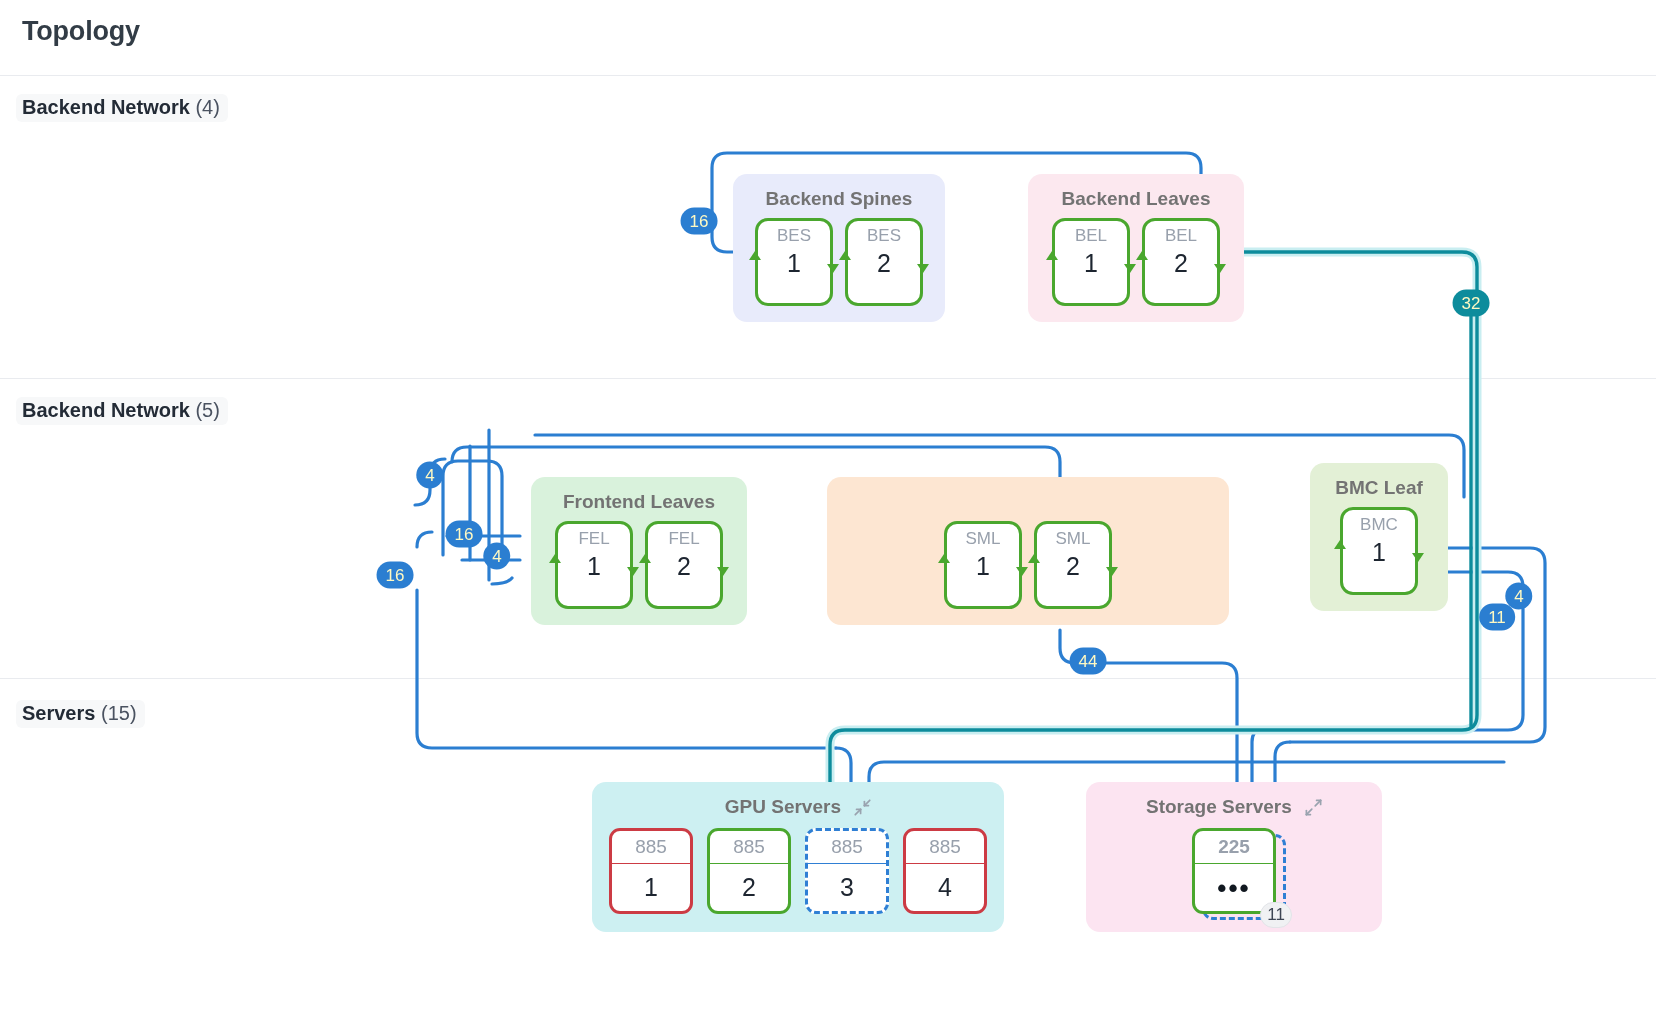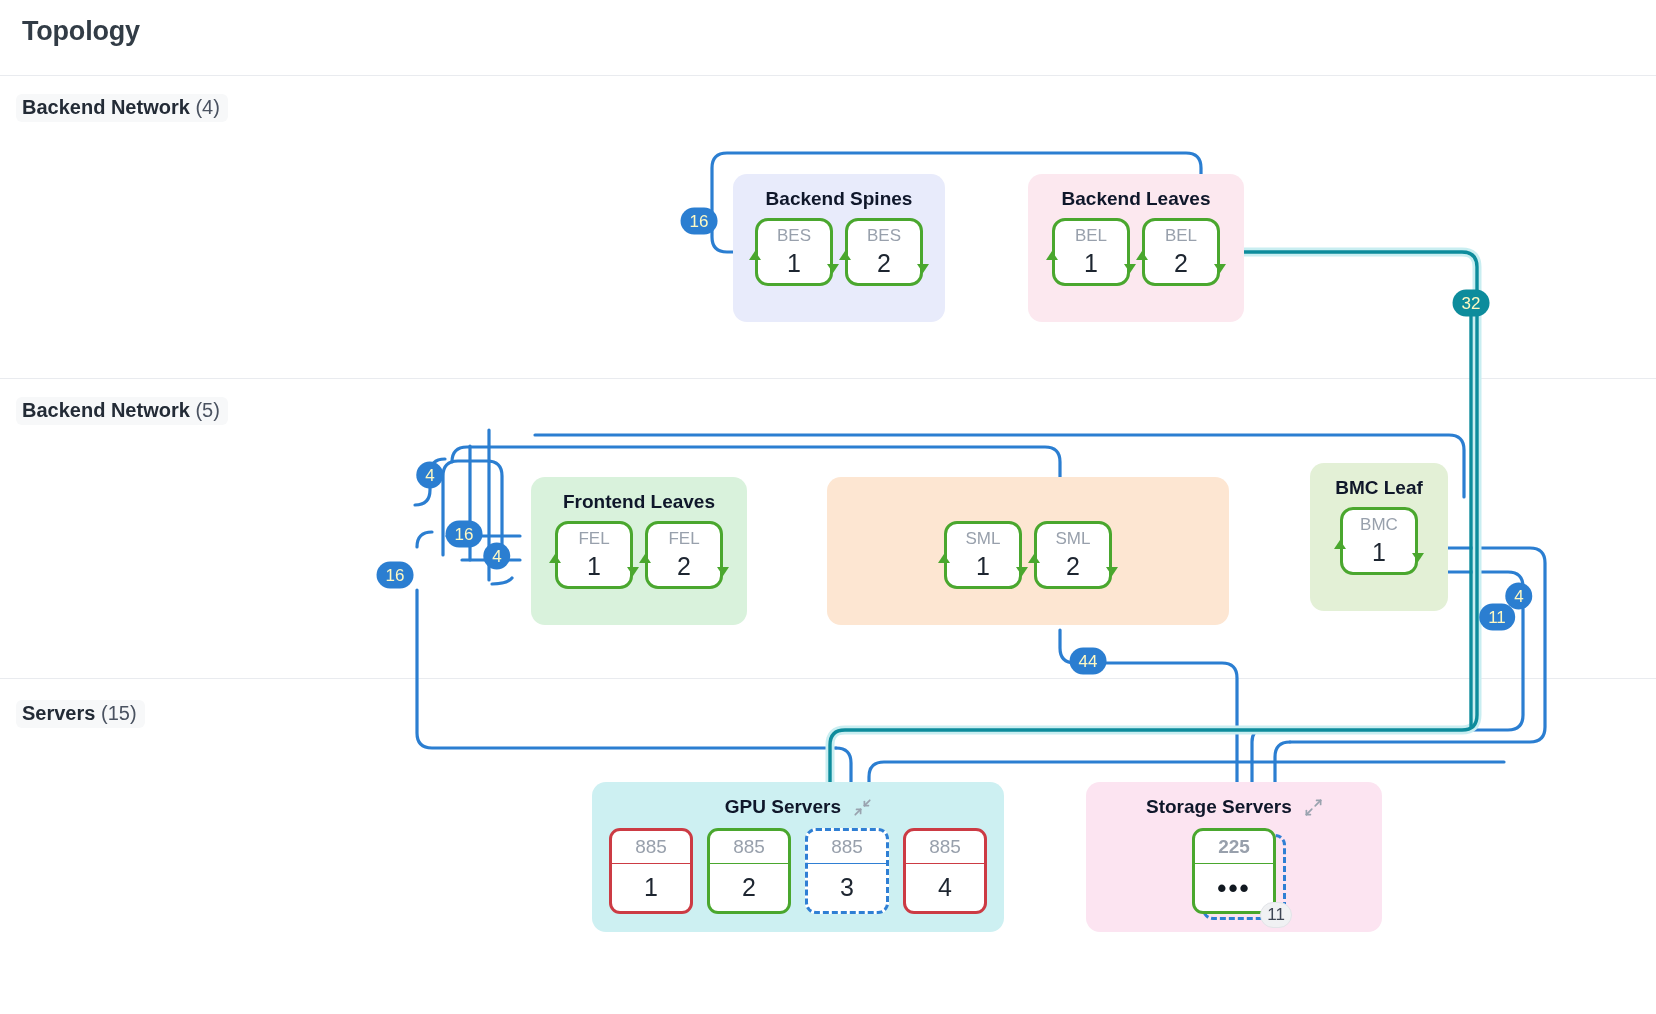--- a/index.html
+++ b/index.html
@@ -58,41 +58,41 @@
     border-radius:14px;
     box-sizing:border-box;
   }
   .group-title{
     position:absolute;
     left:0;right:0;
     top:14px;
     text-align:center;
     font-size:19px;
     font-weight:700;
-    color:#0f172a;
+    color:#737373;
     white-space:nowrap;
   }
   .group-title .exp-icon{
     display:inline-block;
     vertical-align:middle;
     margin-left:8px;
     width:17px;height:17px;
   }
   .nodes-row{
     position:absolute;
     left:0;right:0;
     top:44px;
     display:flex;
     justify-content:center;
     gap:12px;
   }
 
   
   .node{
-    width:78px;height:68px;
+    width:78px;height:88px;
     border:3px solid #4aa72e;
     border-radius:13px;
     background:#ffffff;
     display:flex;
     flex-direction:column;
     align-items:center;
     justify-content:flex-start;
     position:relative;
     box-sizing:border-box;
   }

